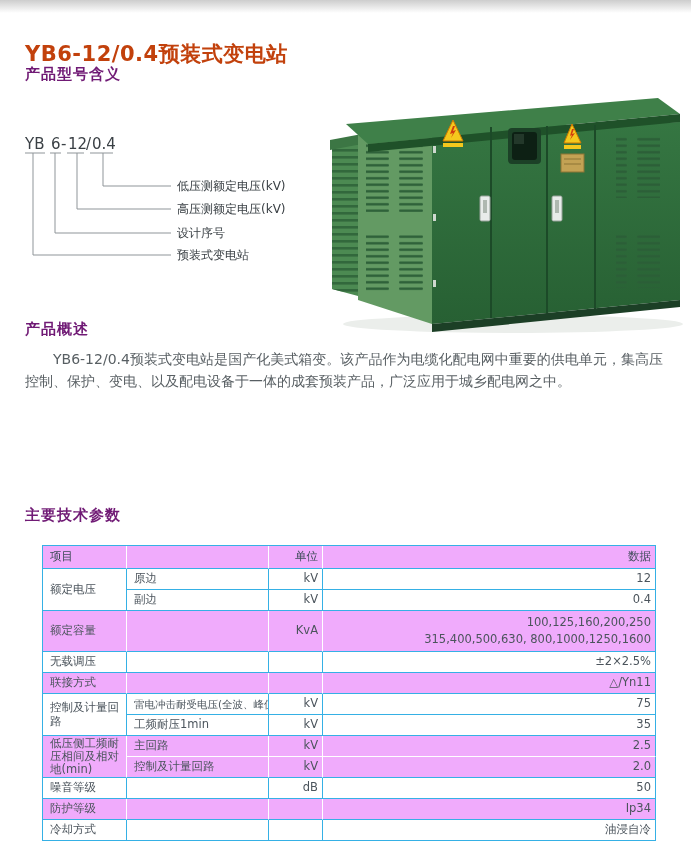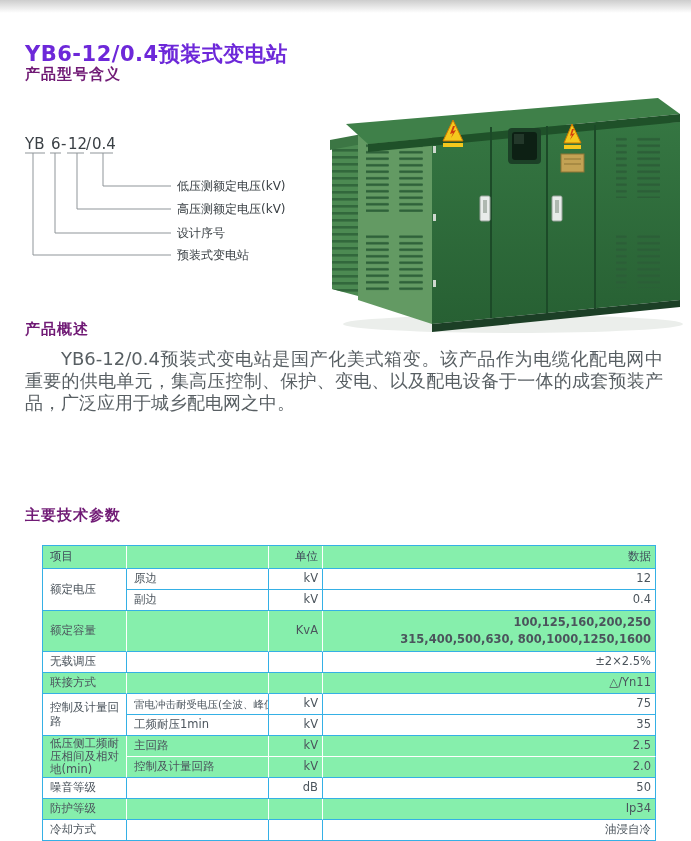--- a/index.html
+++ b/index.html
@@ -4,59 +4,59 @@
 <style>
   html,body{margin:0;padding:0;}
   body{
     width:691px;height:841px;position:relative;background:#ffffff;
     font-family:"DejaVu Sans",sans-serif;overflow:hidden;
     -webkit-font-smoothing:antialiased;
   }
   .top-shade{position:absolute;left:0;top:0;width:691px;height:13px;
     background:linear-gradient(#cdcdcd,#ffffff);}
   .page-title{position:absolute;left:25px;top:26px;font-size:21px;font-weight:bold;
-    color:#6d28d9;letter-spacing:.5px;}
+    color:#c2410c;letter-spacing:.5px;}
   .sec-head{position:absolute;font-size:15px;font-weight:bold;color:#701a75;letter-spacing:1px;}
   #sec-model{left:25px;top:65px;}
   #sec-overview{left:25px;top:320px;}
   #sec-params{left:25px;top:506px;}
 
   
   .model-diagram{position:absolute;left:25px;top:136px;width:290px;height:135px;}
   .model-diagram text{fill:#3a4045;}
   .model-diagram .code{font-size:15px;}
   .model-diagram .lbl{font-size:12px;}
   .model-diagram line,.model-diagram polyline{stroke:#8f9599;stroke-width:1;fill:none;}
 
   
   .photo{position:absolute;left:328px;top:84px;width:360px;height:252px;}
 
   
   .overview{position:absolute;left:25px;top:348px;width:638px;
-    font-size:18px;line-height:22px;color:#585f63;text-align:justify;}
+    font-size:14px;line-height:22px;color:#585f63;text-align:justify;}
   .overview p{margin:0;text-indent:2em;}
 
   
   .params{position:absolute;left:42px;top:545px;}
   table{border-collapse:separate;border-spacing:0;table-layout:fixed;width:613px;
     border-top:1px solid #35b0e5;border-left:1px solid #35b0e5;
     font-size:11.5px;color:#4b545c;}
   td{border-right:1px solid #35b0e5;border-bottom:1px solid #35b0e5;
     height:20px;padding:0 4px;overflow:hidden;line-height:1.15;
     vertical-align:middle;background:#ffffff;}
   tr.hd td{height:22px;color:#3f4c5a;}
-  tr.blue td{background:#86efac;border-right-color:#ffffff;}
+  tr.blue td{background:#f0abfc;border-right-color:#ffffff;}
   tr.blue td:last-child{border-right-color:#35b0e5;}
   tr.bbw td{border-bottom-color:#ffffff;}
   tr.bbw td.keep{border-bottom-color:#35b0e5;margin-left:30px;}
   td.c1,td.c2{text-align:left;padding-left:7px;}
   td.c3,td.c4{text-align:right;}
   td.tall{height:40px;}
   td.small{font-size:10.5px;white-space:nowrap;}
-  .vline{line-height:17px;font-weight:bold;}
+  .vline{line-height:17px;}
 </style>
 </head>
 <body>
 
 <div class="top-shade"></div>
 
 <h1 class="page-title">YB6-12/0.4预装式变电站</h1>
 
 <div class="sec-head" id="sec-model">产品型号含义</div>
 

